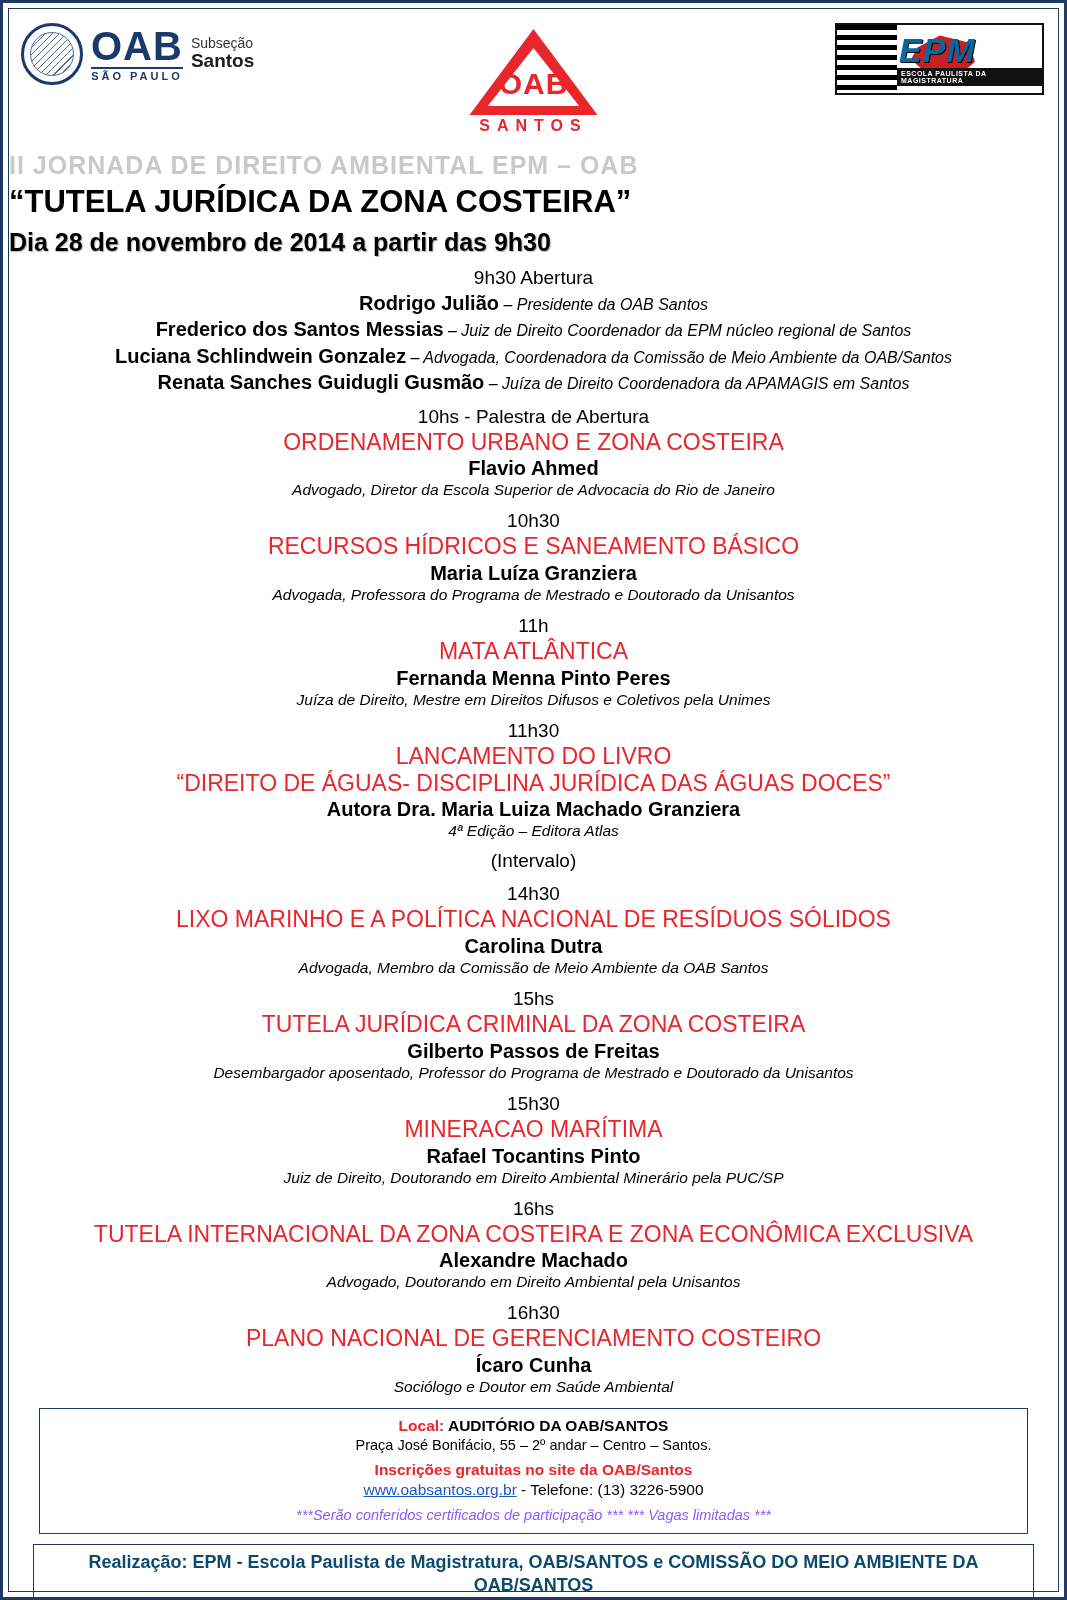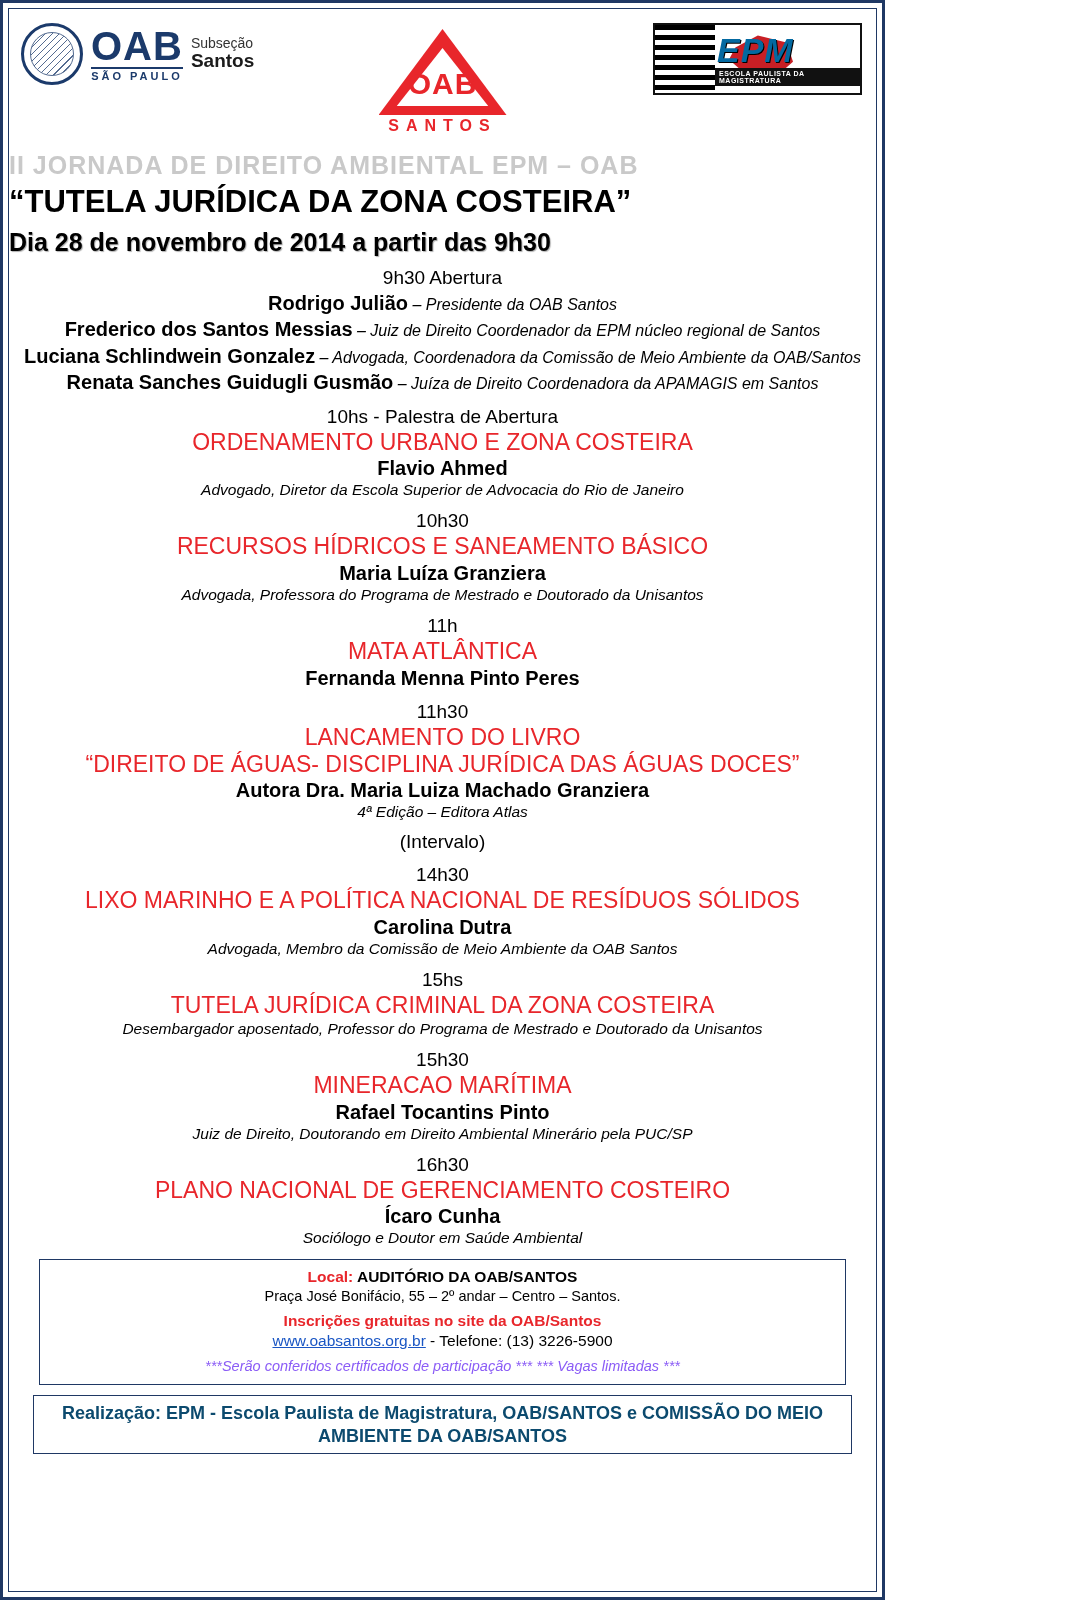--- a/index.html
+++ b/index.html
@@ -9,21 +9,21 @@
   }
   body {
     width: 1067px;
     height: 1600px;
     font-family: "Liberation Sans", sans-serif;
     color: #000000;
     overflow: hidden;
   }
   .poster {
     position: relative;
-    width: 885px;
+    width: 1067px;
     height: 1600px;
     box-sizing: border-box;
     border: 3px solid #1f3864;
     background: #ffffff;
   }
   .inner {
     position: absolute;
     inset: 5px;
     border: 1px solid #1f3864;
     box-sizing: border-box;
@@ -397,20 +397,21 @@
         <div class="line-time">10h30</div>
         <div class="line-topic">RECURSOS HÍDRICOS E SANEAMENTO BÁSICO</div>
         <div class="line-speaker">Maria Luíza Granziera</div>
         <div class="line-bio">Advogada, Professora do Programa de Mestrado e Doutorado da Unisantos</div>
       </div>
 
       <div>
         <div class="line-time">11h</div>
         <div class="line-topic">MATA ATLÂNTICA</div>
         <div class="line-speaker">Fernanda Menna Pinto Peres</div>
+        <div class="line-bio">Juíza de Direito, Mestre em Direitos Difusos e Coletivos pela Unimes</div>
       </div>
 
       <div>
         <div class="line-time">11h30</div>
         <div class="line-topic two">LANCAMENTO DO LIVRO</div>
         <div class="line-topic two">“DIREITO DE ÁGUAS- DISCIPLINA JURÍDICA DAS ÁGUAS DOCES”</div>
         <div class="line-speaker">Autora Dra. Maria Luiza Machado Granziera</div>
         <div class="line-bio">4ª Edição – Editora Atlas</div>
       </div>
 
@@ -419,30 +420,37 @@
       <div>
         <div class="line-time">14h30</div>
         <div class="line-topic">LIXO MARINHO E A POLÍTICA NACIONAL DE RESÍDUOS SÓLIDOS</div>
         <div class="line-speaker">Carolina Dutra</div>
         <div class="line-bio">Advogada, Membro da Comissão de Meio Ambiente da OAB Santos</div>
       </div>
 
       <div>
         <div class="line-time">15hs</div>
         <div class="line-topic">TUTELA JURÍDICA CRIMINAL DA ZONA COSTEIRA</div>
+        <div class="line-speaker">Gilberto Passos de Freitas</div>
         <div class="line-bio">Desembargador aposentado, Professor do Programa de Mestrado e Doutorado da Unisantos</div>
       </div>
 
       <div>
         <div class="line-time">15h30</div>
         <div class="line-topic">MINERACAO MARÍTIMA</div>
         <div class="line-speaker">Rafael Tocantins Pinto</div>
         <div class="line-bio">Juiz de Direito, Doutorando em Direito Ambiental Minerário pela PUC/SP</div>
       </div>
 
+      <div>
+        <div class="line-time">16hs</div>
+        <div class="line-topic">TUTELA INTERNACIONAL DA ZONA COSTEIRA E ZONA ECONÔMICA EXCLUSIVA</div>
+        <div class="line-speaker">Alexandre Machado</div>
+        <div class="line-bio">Advogado, Doutorando em Direito Ambiental pela Unisantos</div>
+      </div>
 
       <div>
         <div class="line-time">16h30</div>
         <div class="line-topic">PLANO NACIONAL DE GERENCIAMENTO COSTEIRO</div>
         <div class="line-speaker">Ícaro Cunha</div>
         <div class="line-bio">Sociólogo e Doutor em Saúde Ambiental</div>
       </div>
     </div>
 
     <div class="footer-box">

